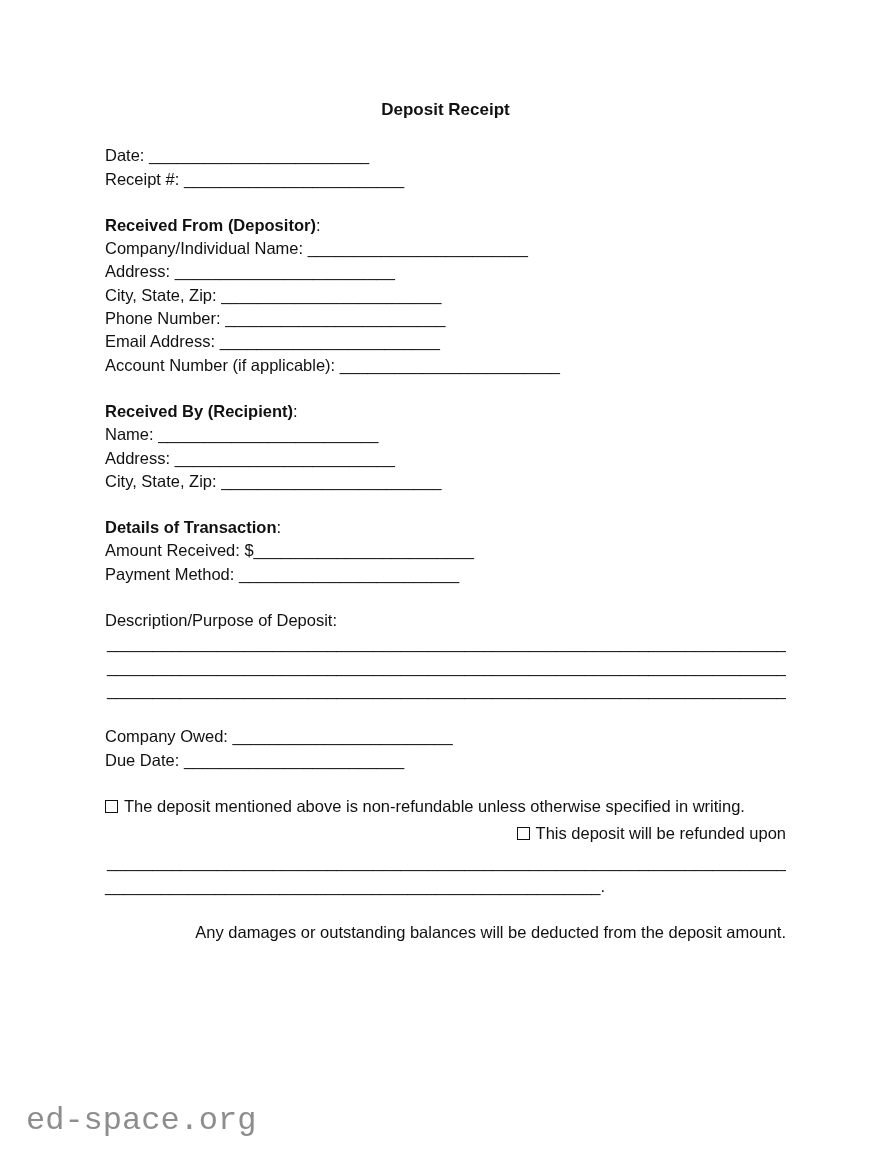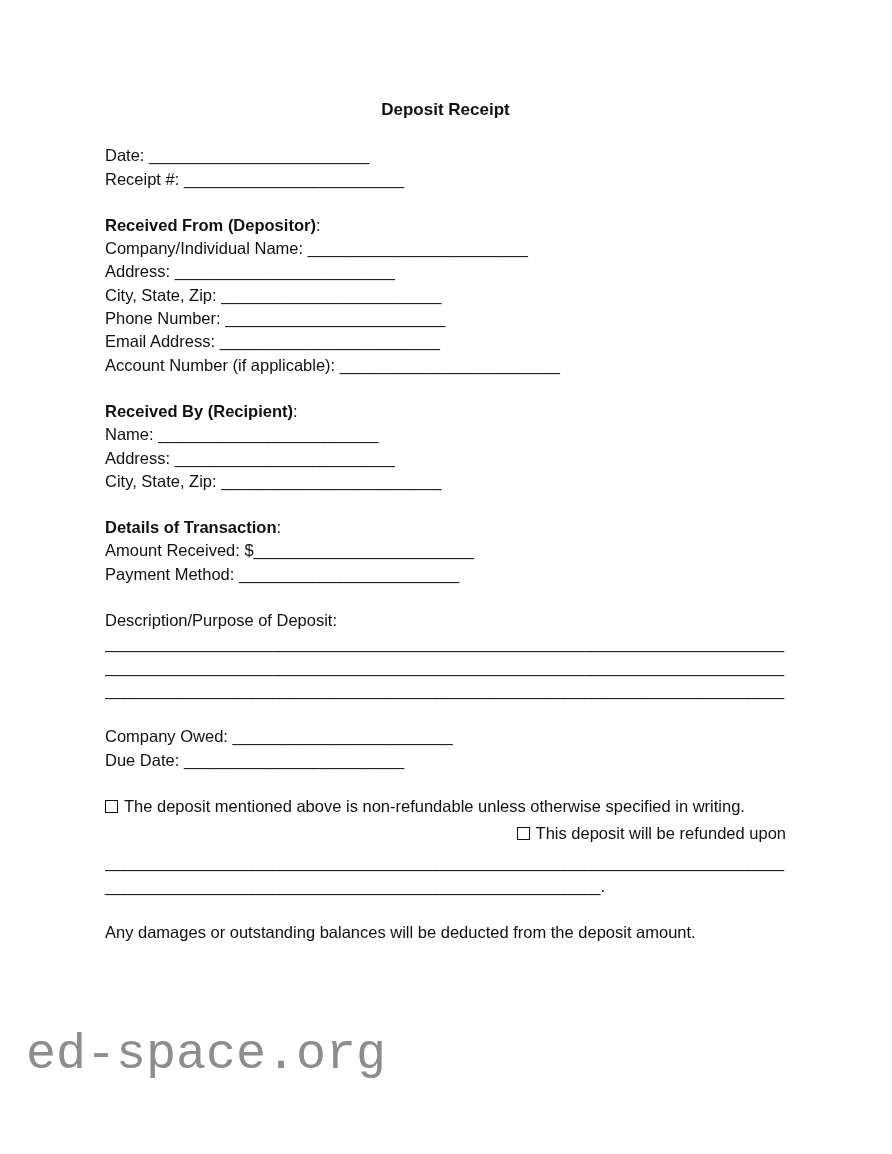--- a/index.html
+++ b/index.html
@@ -23,41 +23,41 @@
   }
   .doc-title {
     text-align: center;
     font-weight: bold;
     font-size: 17px;
     margin-bottom: 23px;
   }
   .row { white-space: nowrap; }
   .section { margin-top: 23px; }
   .heading { font-weight: bold; text-align: center; }
-  .blank { letter-spacing: 0; }
+  .blank { letter-spacing: 0; text-align: right; }
   .desc-line { overflow: hidden; }
   .checkbox-row { display: flex; align-items: center; }
   .checkbox-row.second { margin-top: 4px; justify-content: flex-end; }
   .checkbox {
     display: inline-block;
     width: 13px;
     height: 13px;
     border: 1.6px solid #111111;
     margin-right: 6px;
     flex: 0 0 auto;
     background: #ffffff;
   }
   .terms-line-1 { margin-top: 6px; }
-  .note { margin-top: 23px; white-space: normal; }
+  .note { margin-top: 23px; white-space: normal; text-align: right; }
   .watermark {
     position: absolute;
     left: 26px;
-    top: 1043px;
+    top: 1109px;
     font-family: "Liberation Mono", monospace;
-    font-size: 50px;
+    font-size: 32px;
     letter-spacing: 0px;
     color: #8d8d8d;
   }
 </style>
 </head>
 <body>
 
 <div class="page">
   <div class="content">
 

